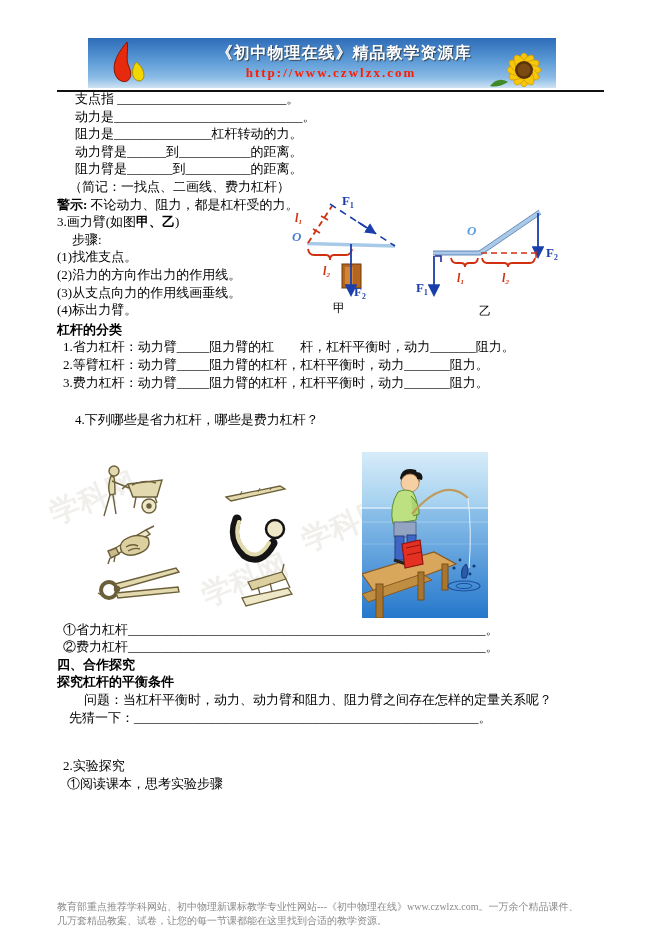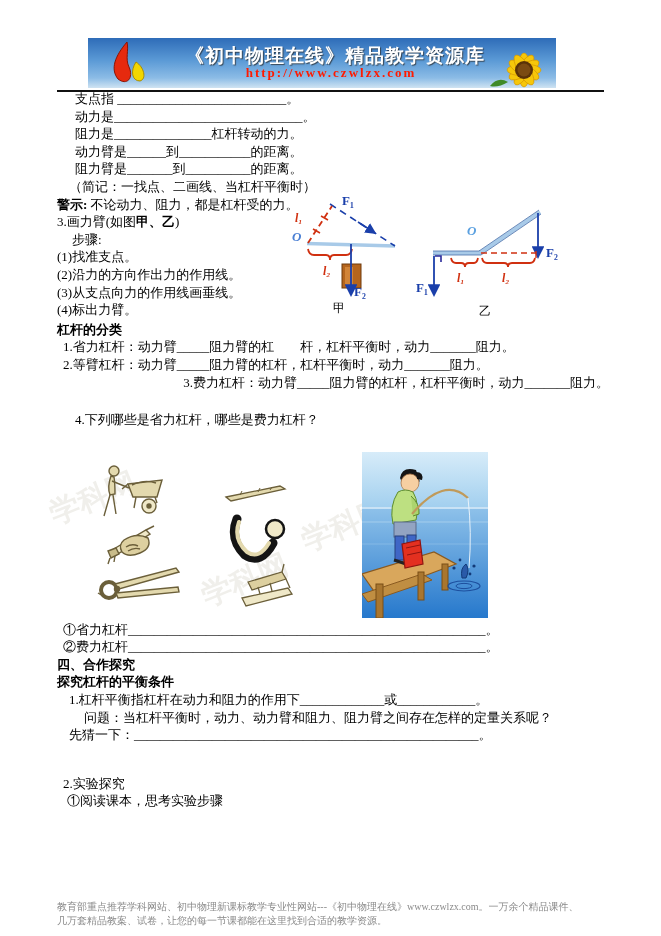--- a/index.html
+++ b/index.html
@@ -2,22 +2,22 @@
 <html><head>
 <meta charset="utf-8">
 <style>
   html,body{margin:0;padding:0;background:#fff;}
   .page{position:relative;width:661px;height:936px;background:#fff;overflow:hidden;
         font-family:"Liberation Serif","DejaVu Serif",serif;color:#000;}
   
   .banner{position:absolute;left:88px;top:38px;width:468px;height:50px;
           background:linear-gradient(180deg,#2e6cb8 0%,#5b9ad6 45%,#8cbce6 80%,#cfe3f2 100%);
           overflow:hidden;}
-  .banner .btitle{position:absolute;left:92px;top:5px;width:310px;text-align:center;
-          color:#fff;font-weight:bold;font-size:19px;letter-spacing:1px;
+  .banner .btitle{position:absolute;left:101px;top:5px;width:310px;text-align:center;
+          color:#fff;font-weight:bold;font-size:16px;letter-spacing:1px;
           text-shadow:1px 1px 1px rgba(40,40,40,.75);white-space:nowrap;}
   .banner .burl{position:absolute;left:108px;top:27px;width:270px;text-align:center;
           color:#ff1a00;font-weight:bold;font-size:13px;letter-spacing:2px;
           font-family:Liberation Serif, serif;}
   .logo{position:absolute;left:14px;top:2px;}
   .sunflower{position:absolute;right:0;top:2px;}
   .rule{position:absolute;left:57px;top:90px;width:547px;height:2px;background:#111;}
   
   .content{position:absolute;left:57px;top:90px;width:552px;}
   .tl{font-size:13px;line-height:17.6px;white-space:nowrap;letter-spacing:0;}
@@ -63,39 +63,38 @@
   </div>
 
   <div class="rule"></div>
 
   <div class="content">
       <div class="tl" style="padding-left: 18px;"><span>支点指 __________________________。</span></div>
       <div class="tl" style="padding-left: 18px;"><span>动力是_____________________________。</span></div>
       <div class="tl" style="padding-left: 18px;"><span>阻力是_______________杠杆转动的力。</span></div>
       <div class="tl" style="padding-left: 18px;"><span>动力臂是______到___________的距离。</span></div>
       <div class="tl" style="padding-left: 18px;"><span>阻力臂是_______到__________的距离。</span></div>
-      <div class="tl" style="padding-left: 12px;"><span>（简记：一找点、二画线、当杠杆平衡时）</span></div>
+      <div class="tl" style="padding-left: 12px;"><span>（简记：一找点、二画线、费力杠杆）</span></div>
       <div class="tl"><span class="b">警示:</span><span> 不论动力、阻力，都是杠杆受的力。</span></div>
       <div class="tl"><span>3.画力臂(如图</span><span class="b">甲、乙</span><span>)</span></div>
       <div class="tl" style="padding-left: 15px;"><span>步骤:</span></div>
       <div class="tl"><span>(1)找准支点。</span></div>
       <div class="tl"><span>(2)沿力的方向作出力的作用线。</span></div>
       <div class="tl"><span>(3)从支点向力的作用线画垂线。</span></div>
       <div class="tl"><span>(4)标出力臂。</span></div>
       <div class="tl" style="margin-top: 2px; font-family: Liberation Serif, serif;"><span class="b">杠杆的分类</span></div>
       <div class="tl" style="padding-left: 6px;"><span>1.省力杠杆：动力臂_____阻力臂的杠　　杆，杠杆平衡时，动力_______阻力。</span></div>
       <div class="tl" style="padding-left: 6px;"><span>2.等臂杠杆：动力臂_____阻力臂的杠杆，杠杆平衡时，动力_______阻力。</span></div>
-      <div class="tl" style="padding-left: 6px; text-align: right;"><span>3.费力杠杆：动力臂_____阻力臂的杠杆，杠杆平衡时，动力_______阻力。</span></div>
+      <div class="tl" style="padding-left: 6px;"><span>3.费力杠杆：动力臂_____阻力臂的杠杆，杠杆平衡时，动力_______阻力。</span></div>
       <div class="tl" style="padding-left: 18px; margin-top: 20px;"><span>4.下列哪些是省力杠杆，哪些是费力杠杆？</span></div>
       <div style="height: 192px;"></div>
       <div class="tl" style="padding-left: 6px;"><span>①省力杠杆_______________________________________________________。</span></div>
       <div class="tl" style="padding-left: 6px;"><span>②费力杠杆_______________________________________________________。</span></div>
       <div class="tl"><span class="b">四、合作探究</span></div>
       <div class="tl"><span class="b">探究杠杆的平衡条件</span></div>
-      <div class="tl" style="padding-left: 12px;"><span>1.杠杆平衡指杠杆在动力和阻力的作用下_____________或____________。</span></div>
       <div class="tl" style="padding-left: 27px;"><span>问题：当杠杆平衡时，动力、动力臂和阻力、阻力臂之间存在怎样的定量关系呢？</span></div>
       <div class="tl" style="padding-left: 12px;"><span>先猜一下：_____________________________________________________。</span></div>
       <div class="tl" style="padding-left: 6px; margin-top: 31px;"><span>2.实验探究</span></div>
       <div class="tl" style="padding-left: 10px;"><span>①阅读课本，思考实验步骤</span></div>
     </div>
 
   <svg class="diag" style="left:290px;top:192px" width="145" height="128" viewBox="0 0 145 128">
     <defs>
       <marker id="ab" viewBox="0 0 10 10" refX="8.5" refY="5" markerWidth="7" markerHeight="7" orient="auto">
         <path d="M0,0 L10,5 L0,10 Z" fill="#1a3faa"></path>

